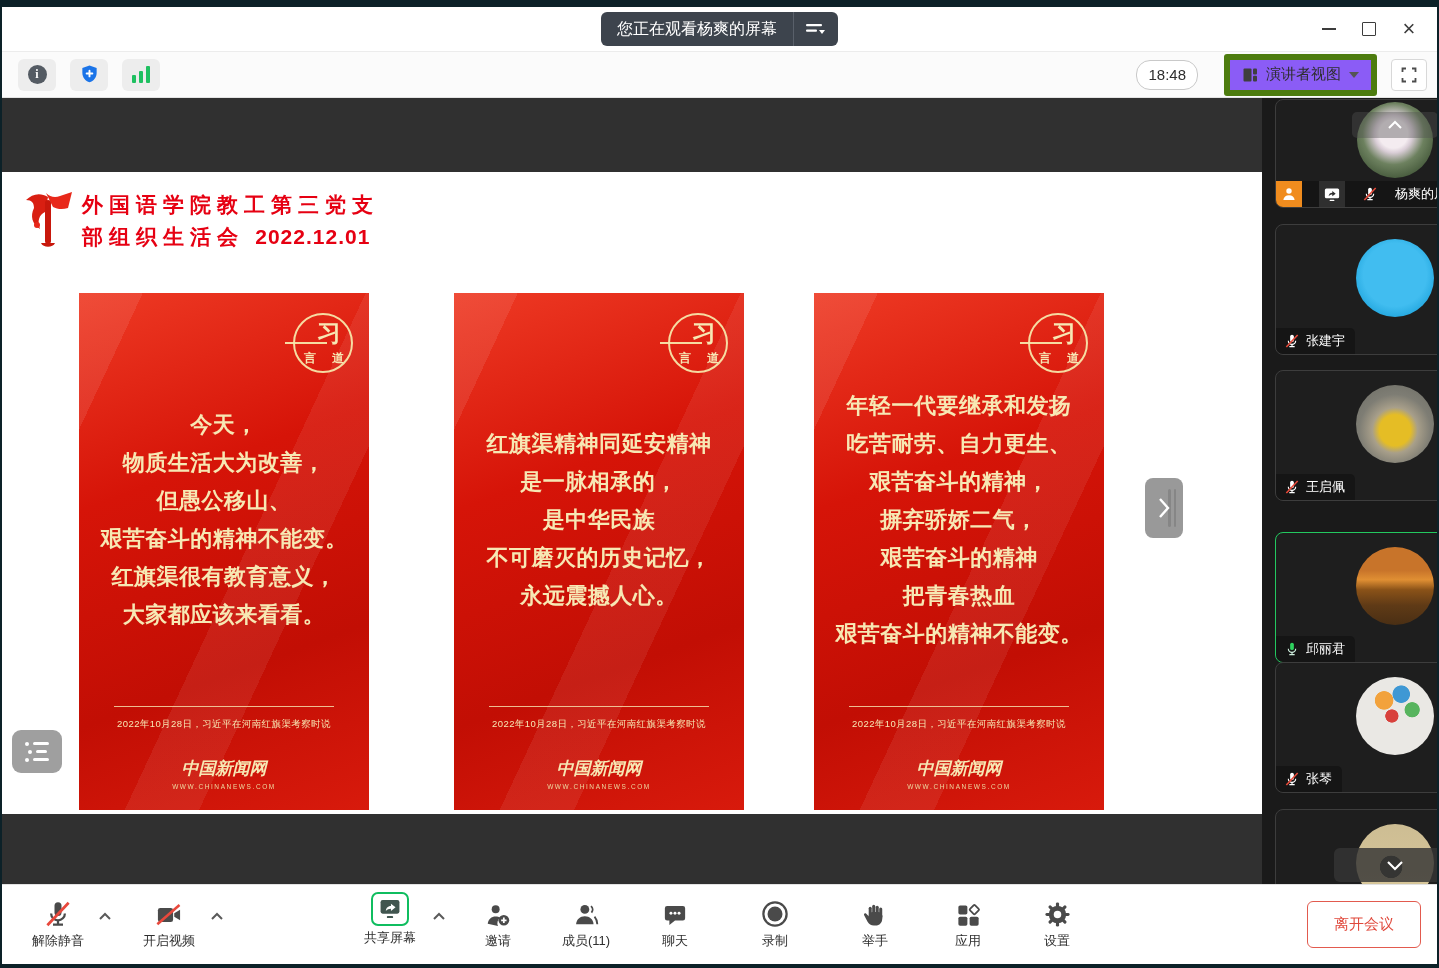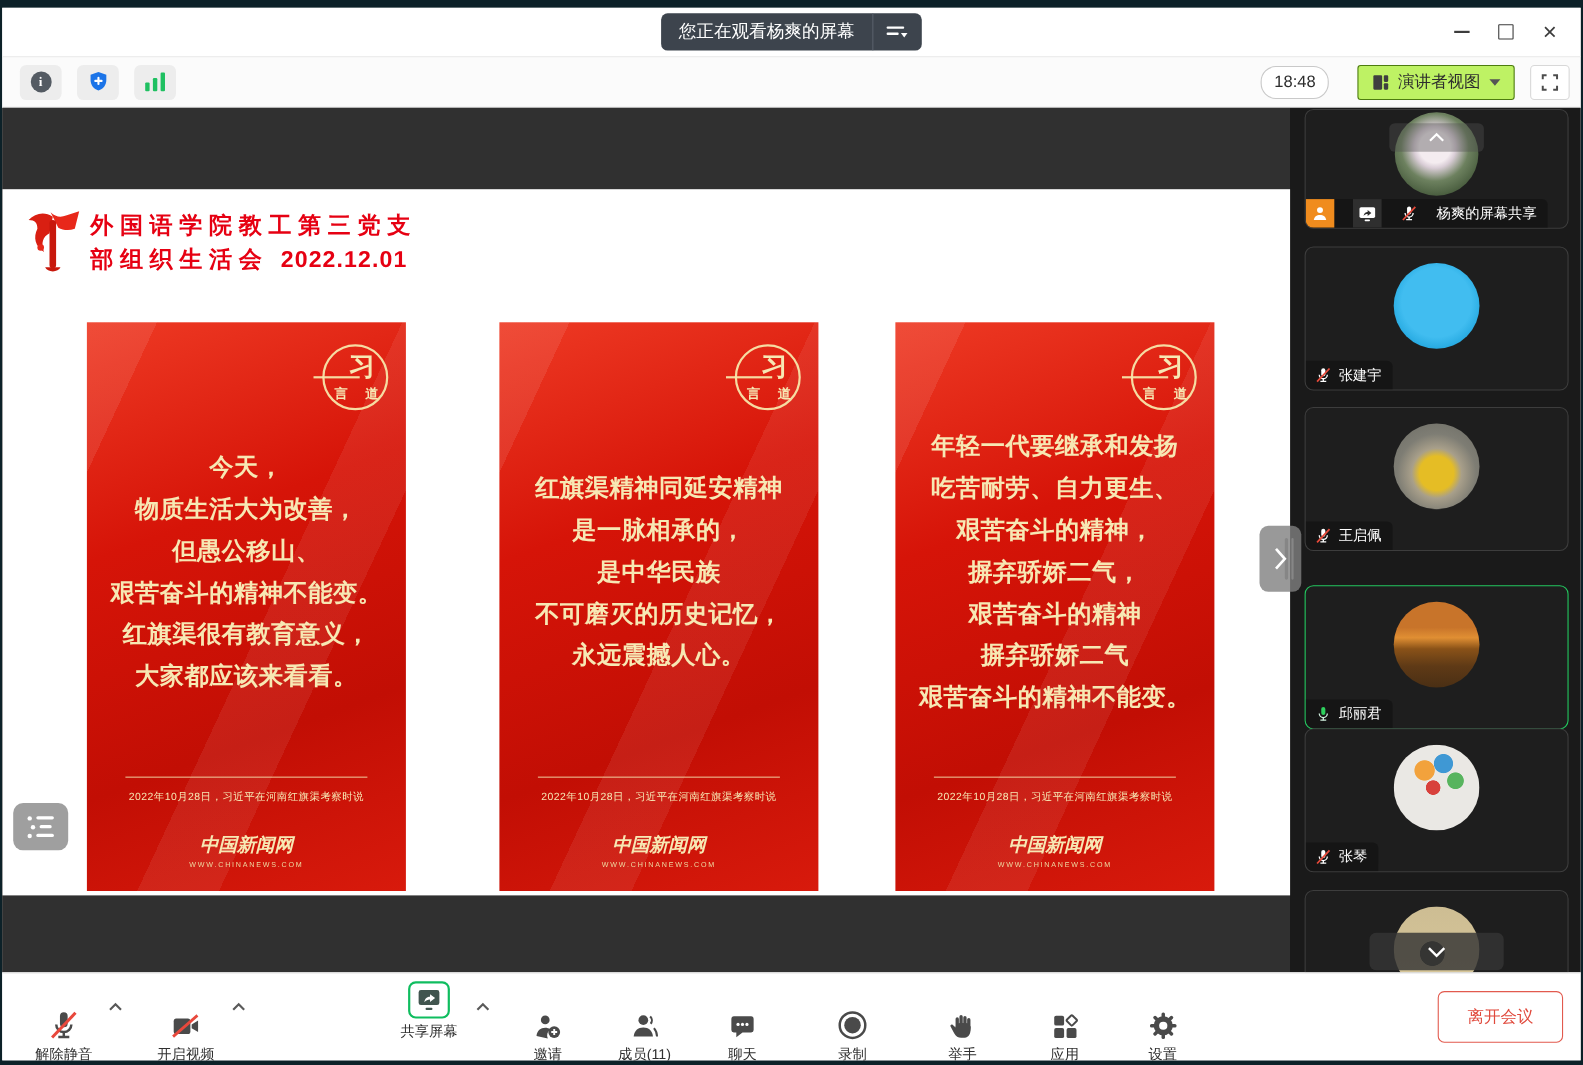--- a/index.html
+++ b/index.html
@@ -18,27 +18,27 @@
   .close-glyph{font-size:22px;line-height:22px;color:#3c3c3c;}
 
   
   .topbar{height:45px;display:flex;align-items:center;padding:0 10px 0 16px;background:#fbfbfb;border-bottom:1px solid #e3e3e3;flex:0 0 auto;}
   .tool-ico{width:38px;height:32px;border-radius:6px;background:#ededed;display:flex;align-items:center;justify-content:center;margin-right:14px;cursor:pointer;}
   .info-circle{width:19px;height:19px;border-radius:50%;background:#545b63;color:#fff;font-size:12px;font-weight:bold;display:flex;align-items:center;justify-content:center;font-family:"Liberation Serif",serif;}
   .bars{display:flex;align-items:flex-end;gap:3px;height:17px;}
   .bars span{width:4px;background:#1fc061;border-radius:1px;display:block;}
   .topbar-spacer{flex:1;}
   .time-box{border:1px solid #c9c9c9;border-radius:14px;height:28px;padding:0 11px;display:flex;align-items:center;font-size:15px;color:#2e2e2e;background:#fff;}
-  .view-box{border:1px solid #4d7c0f;border-radius:3px;height:30px;padding:0 12px;display:flex;align-items:center;gap:8px;font-size:15px;color:#2e2e2e;background:#bef264;margin-left:26px;cursor:pointer;}
+  .view-box{border:6px solid #4d7c0f;border-radius:3px;height:30px;padding:0 12px;display:flex;align-items:center;gap:8px;font-size:15px;color:#2e2e2e;background:#8b5cf6;margin-left:26px;cursor:pointer;}
   .caret-down{width:0;height:0;border-left:5px solid transparent;border-right:5px solid transparent;border-top:6px solid #555;}
   .fs-box{margin-left:14px;width:34px;height:30px;border:1px solid #d8d8d8;border-radius:4px;display:flex;align-items:center;justify-content:center;background:#fff;cursor:pointer;}
 
   
   .content{flex:1;display:flex;min-height:0;position:relative;background:#161616;overflow:hidden;}
-  .main{width:1171px;position:relative;background:#303030;flex:0 0 auto;}
+  .main{width:1260px;position:relative;background:#303030;flex:0 0 auto;}
   .slide{position:absolute;left:0;top:74px;width:100%;height:642px;background:#fff;overflow:hidden;}
 
   
   .slide-header{position:absolute;left:20px;top:18px;display:flex;align-items:flex-start;}
   .slide-header-text{margin-left:8px;color:#e60012;font-weight:bold;font-size:21px;line-height:31px;letter-spacing:6px;font-family:"Liberation Serif","DejaVu Serif",serif;white-space:nowrap;}
   .slide-date{letter-spacing:1px;font-family:"Liberation Sans",sans-serif;}
 
   
   .poster{position:absolute;top:121px;width:290px;height:517px;color:#f7e8b4;display:flex;flex-direction:column;background:linear-gradient(160deg,#ee3a24 0%,#d61408 35%,#c20e04 70%,#d81a0c 100%);}
   .poster::before{content:"";position:absolute;inset:0;background:linear-gradient(115deg,rgba(255,255,255,.09) 0 12%,rgba(255,255,255,0) 12% 54%,rgba(255,255,255,.07) 54% 68%,rgba(255,255,255,0) 68%);}
@@ -79,21 +79,21 @@
   .float-list{position:absolute;left:10px;top:723px;width:50px;height:43px;background:rgba(146,146,146,.88);border-radius:9px;display:flex;flex-direction:column;justify-content:center;align-items:center;gap:4px;z-index:6;cursor:pointer;}
   .li-row{display:flex;align-items:center;gap:4px;}
   .li-row i{width:4px;height:4px;border-radius:50%;background:#fff;display:block;}
   .li-row b{height:3.5px;border-radius:2px;background:#fff;display:block;}
   .float-collapse{position:absolute;left:1143px;top:471px;width:38px;height:60px;background:rgba(128,128,128,.8);border-radius:8px;display:flex;align-items:center;justify-content:center;z-index:6;cursor:pointer;}
   .divider-handle{position:absolute;left:1166px;top:482px;display:flex;gap:3px;z-index:5;}
   .divider-handle span{width:2.5px;height:38px;background:#9f9f9f;border-radius:2px;display:block;}
 
   
   .toolbar{height:79px;position:relative;background:#fff;border-top:1px solid #e2e2e2;flex:0 0 auto;}
-  .tbtn{position:absolute;top:28px;display:flex;flex-direction:column;align-items:center;gap:3px;color:#2f2f2f;font-size:13px;cursor:pointer;}
+  .tbtn{position:absolute;top:10px;display:flex;flex-direction:column;align-items:center;gap:3px;color:#2f2f2f;font-size:13px;cursor:pointer;}
   .tbtn .ic{height:34px;display:flex;align-items:flex-end;justify-content:center;}
   .chev{position:absolute;top:22px;cursor:pointer;}
   .share-ico{border:2px solid #0fbd5f;border-radius:7px;background:#fff;width:34px;height:30px;display:flex;align-items:center;justify-content:center;}
   .leave-btn{position:absolute;right:16px;top:16px;width:112px;height:45px;border:1px solid #e25a4e;color:#e0493c;border-radius:6px;background:#fff;font-size:15px;display:flex;align-items:center;justify-content:center;cursor:pointer;}
 </style>
 </head>
 <body>
 
 <div class="stage">
   <div class="window">
@@ -237,21 +237,21 @@
                   <span>言</span>
                   <span>道</span>
                 </span>
             </div>
             <div class="pquote">
               <div>年轻一代要继承和发扬</div>
               <div>吃苦耐劳、自力更生、</div>
               <div>艰苦奋斗的精神，</div>
               <div>摒弃骄娇二气，</div>
               <div>艰苦奋斗的精神</div>
-              <div>摒弃骄娇二气</div>
+              <div>把青春热血</div>
               <div>艰苦奋斗的精神不能变。</div>
             </div>
             <div class="pfoot">
               <div class="pfoot-line"></div>
               <div class="pcaption">2022年10月28日，习近平在河南红旗渠考察时说</div>
               <div class="pbrand">中国新闻网</div>
               <div class="pbrand-sub">WWW.CHINANEWS.COM</div>
             </div>
           </div>
 

